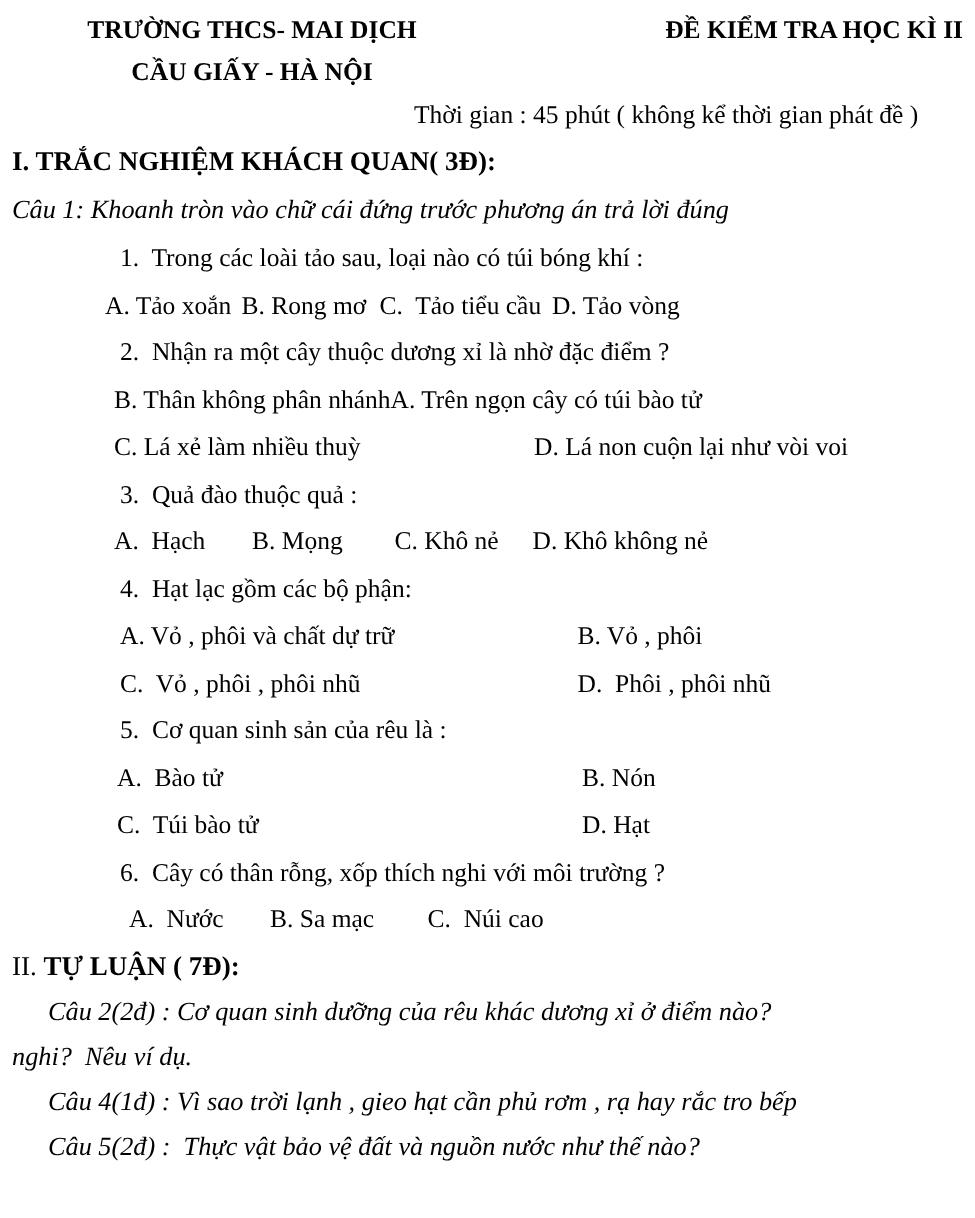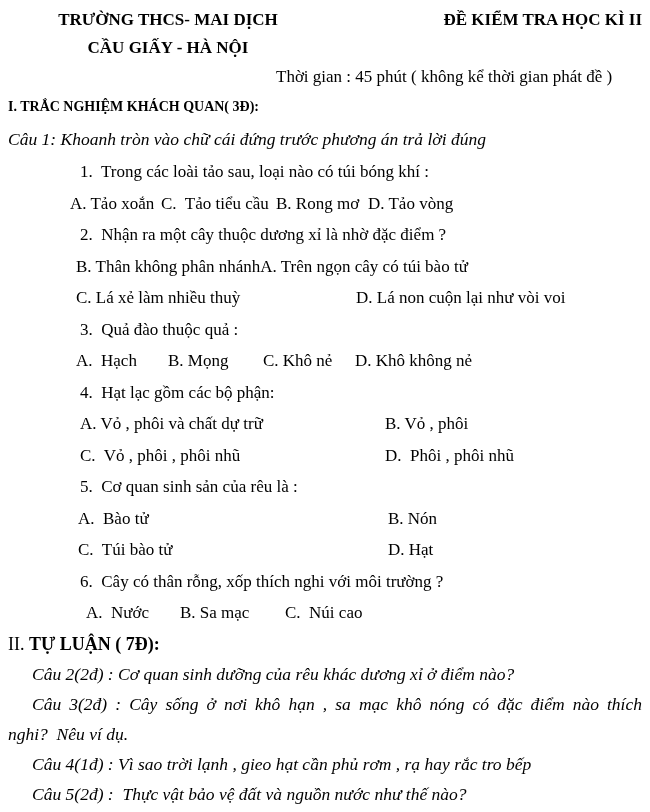--- a/index.html
+++ b/index.html
@@ -11,21 +11,21 @@
   }
   .doc { padding: 6px 8px 0 8px; width: 634px; }
 
   
   .header-row { display: flex; }
   .header-left  { width: 320px; text-align: center; font-weight: bold; font-size: 17px; line-height: 28px; white-space: pre; }
   .header-right { flex: 1;      text-align: right; font-weight: bold; font-size: 17px; line-height: 28px; white-space: pre; }
   .time-line { font-size: 17px; line-height: 30px; padding-left: 268px; white-space: pre; }
 
   
-  .sec1-title { font-weight: bold; font-size: 14px; line-height: 30px; white-space: pre; }
+  .sec1-title { font-weight: bold; font-size: 18px; line-height: 30px; white-space: pre; }
   .sec2-title { font-size: 18px; line-height: 30px; white-space: pre; }
   .sec2-title b { font-weight: bold; }
 
   .instruction { font-style: italic; font-size: 17.5px; line-height: 34px; white-space: pre; }
 
   
   .q-text  { font-size: 17px; line-height: 31.5px; height: 31.5px; padding-left: 72px; white-space: pre; }
   .opt-row { display: flex; font-size: 17px; line-height: 31.5px; height: 31.5px; }
   .opt     { white-space: pre; }
   .r1 { padding-left: 62px; } .r1 .o0 { width: 91px; }  .r1 .o1 { width: 92px; }  .r1 .o2 { width: 115px; }
@@ -54,22 +54,22 @@
     <div class="header-left">CẦU GIẤY - HÀ NỘI</div>
   </div>
   <div class="time-line">Thời gian : 45 phút ( không kể thời gian phát đề )</div>
 
   <div class="sec1-title">I. TRẮC NGHIỆM KHÁCH QUAN( 3Đ):</div>
   <div class="instruction">Câu 1: Khoanh tròn vào chữ cái đứng trước phương án trả lời đúng</div>
 
   <div class="q-text">1.  Trong các loài tảo sau, loại nào có túi bóng khí :</div>
   <div class="opt-row r1">
     <span class="opt o0">A. Tảo xoắn</span>
+    <span class="opt o1">B. Rong mơ</span>
     <span class="opt o2">C.  Tảo tiểu cầu</span>
-    <span class="opt o1">B. Rong mơ</span>
     <span class="opt">D. Tảo vòng</span>
   </div>
 
   <div class="q-text">2.  Nhận ra một cây thuộc dương xỉ là nhờ đặc điểm ?</div>
   <div class="opt-row r2">
     <span class="opt">B. Thân không phân nhánh</span>
     <span class="opt left">A. Trên ngọn cây có túi bào tử</span>
   </div>
   <div class="opt-row r2">
     <span class="opt left">C. Lá xẻ làm nhiều thuỳ</span>
@@ -107,18 +107,17 @@
   <div class="q-text">6.  Cây có thân rỗng, xốp thích nghi với môi trường ?</div>
   <div class="opt-row r6">
     <span class="opt o0">A.  Nước</span>
     <span class="opt o1">B. Sa mạc</span>
     <span class="opt o2">C.  Núi cao</span>
   </div>
 
   <div class="sec2-title"><span>II. </span><b>TỰ LUẬN ( 7Đ):</b></div>
 
   <div class="essay">Câu 2(2đ) : Cơ quan sinh dưỡng của rêu khác dương xỉ ở điểm nào?</div>
-  <div class="essay-justify">Câu 3(2đ) : Cây sống ở nơi khô hạn , sa mạc khô nóng có đặc điểm nào thích</div>
   <div class="essay-cont">nghi?  Nêu ví dụ.</div>
   <div class="essay">Câu 4(1đ) : Vì sao trời lạnh , gieo hạt cần phủ rơm , rạ hay rắc tro bếp</div>
   <div class="essay">Câu 5(2đ) :  Thực vật bảo vệ đất và nguồn nước như thế nào?</div>
 
 </div>
 
 </body></html>

